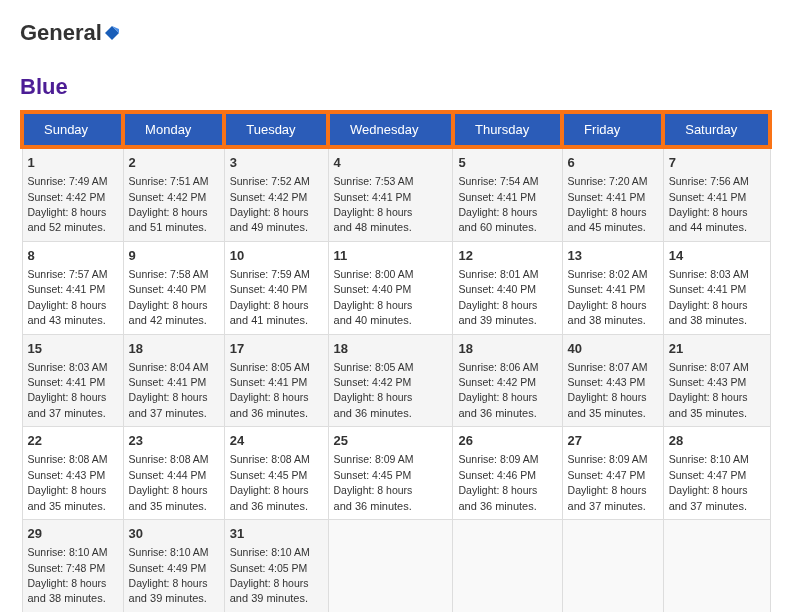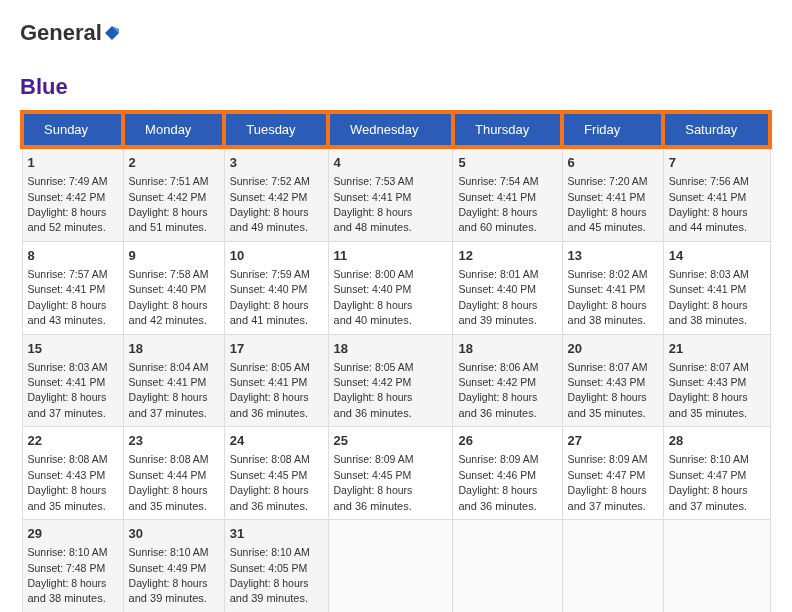--- a/index.html
+++ b/index.html
@@ -222,21 +222,21 @@
         <span class="cell-text">Sunset: 4:42 PM</span><br>
         <span class="cell-text">Daylight: 8 hours</span><br><span>and 36 minutes.</span>
       </td>
         <td>
         <span class="day-num">18</span>
         <span class="cell-text">Sunrise: 8:06 AM</span><br>
         <span class="cell-text">Sunset: 4:42 PM</span><br>
         <span class="cell-text">Daylight: 8 hours</span><br><span>and 36 minutes.</span>
       </td>
         <td>
-        <span class="day-num">20</span>
+        <span class="day-num">40</span>
         <span class="cell-text">Sunrise: 8:07 AM</span><br>
         <span class="cell-text">Sunset: 4:43 PM</span><br>
         <span class="cell-text">Daylight: 8 hours</span><br><span>and 35 minutes.</span>
       </td>
         <td>
         <span class="day-num">21</span>
         <span class="cell-text">Sunrise: 8:07 AM</span><br>
         <span class="cell-text">Sunset: 4:43 PM</span><br>
         <span class="cell-text">Daylight: 8 hours</span><br><span>and 35 minutes.</span>
       </td>

